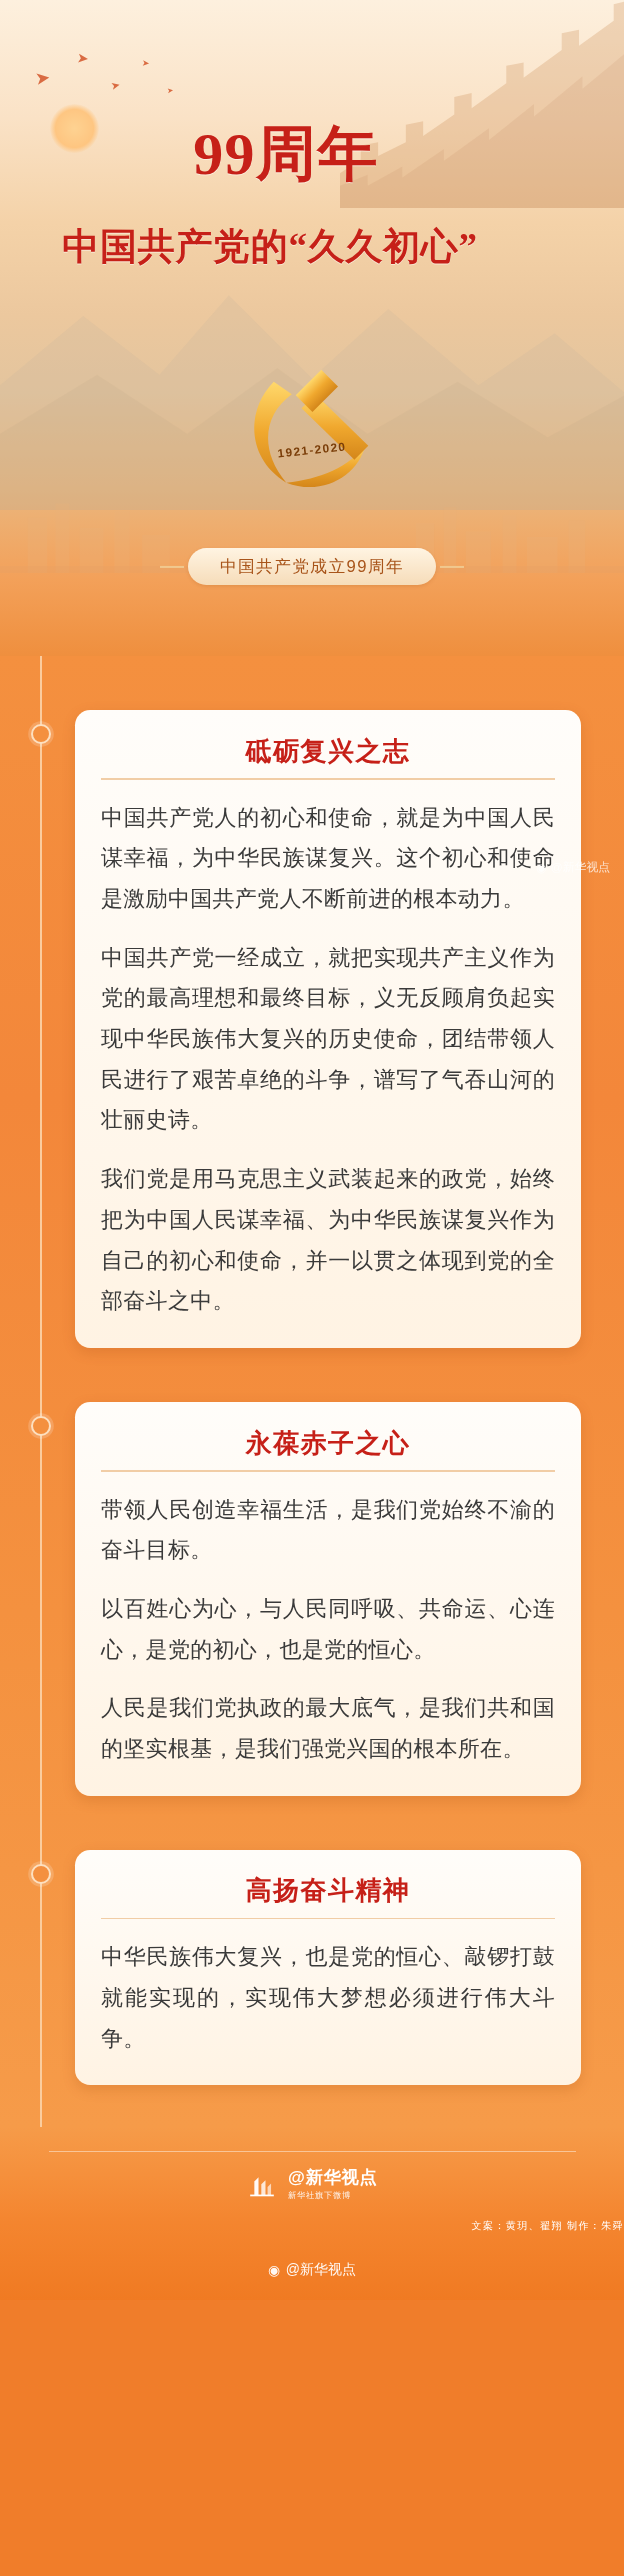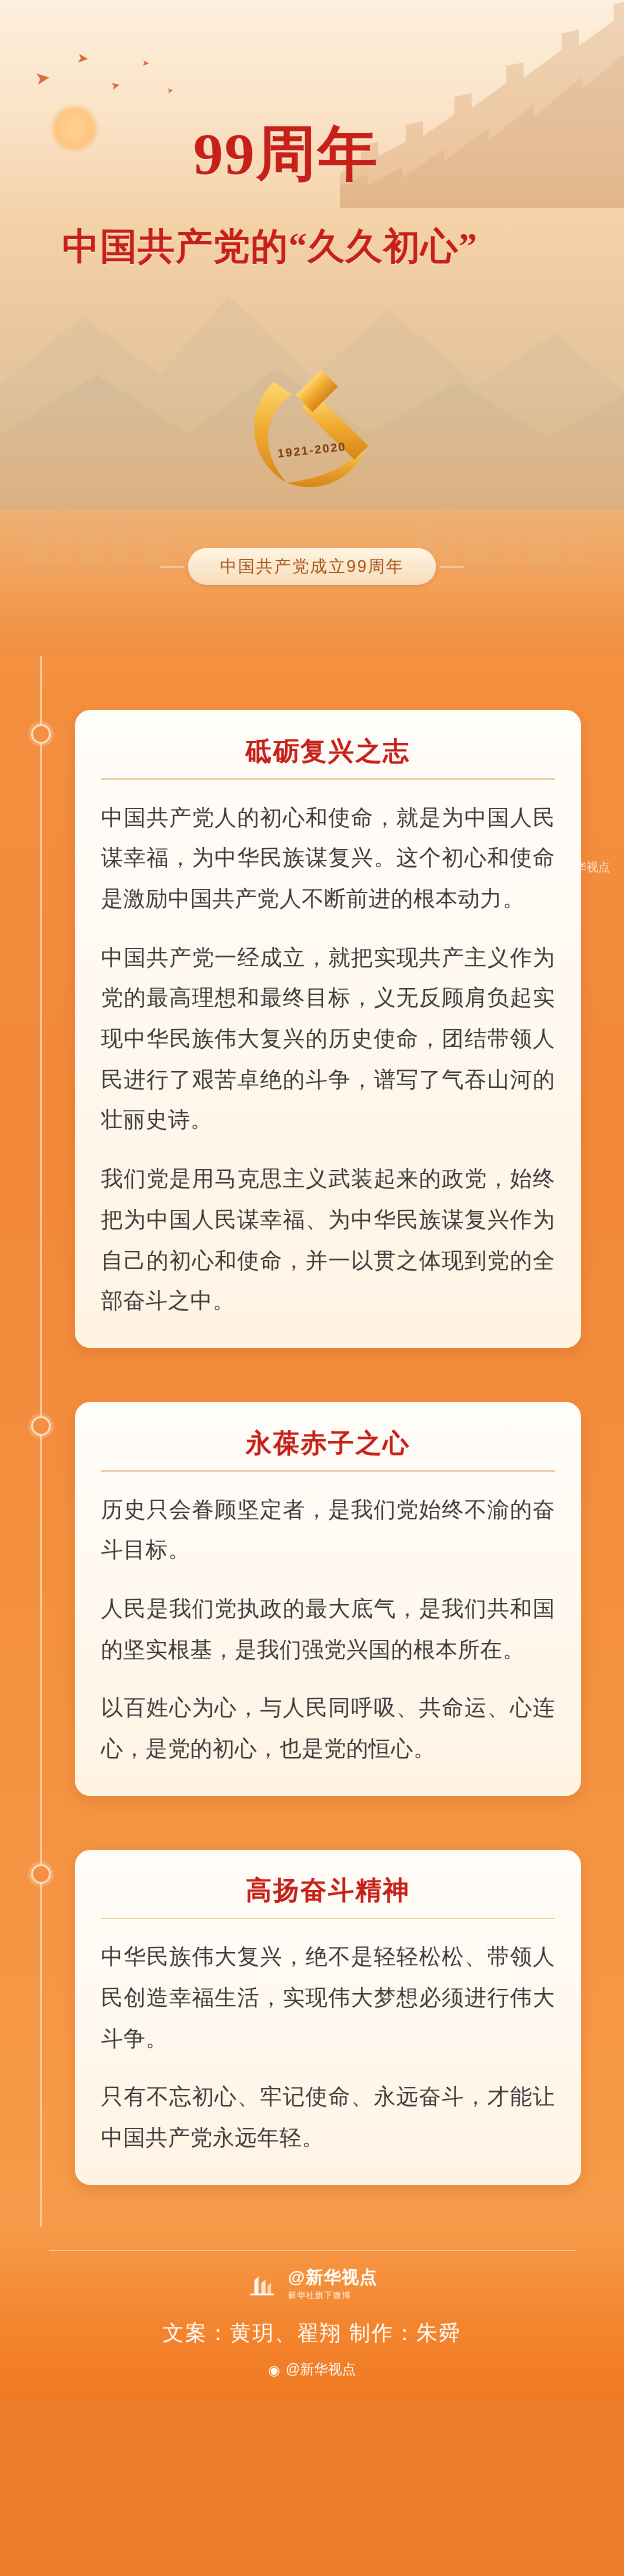--- a/index.html
+++ b/index.html
@@ -147,21 +147,21 @@
     padding:23.6px 0 21px 0;
     text-align:center;
   }
   .footer-sep { width:527px; height:0.7px; background:rgba(255,255,255,.45); margin:0 auto 16.7px auto; }
   .logo-row { display:flex; align-items:center; justify-content:center; gap:9.7px; margin-bottom:18px; }
   .logo-mark { width:32px; height:32px; }
   .logo-mark svg { width:32px; height:32px; display:block; }
   .logo-text { text-align:left; color:#fff; }
   .logo-text .lt1 { font-size:17.3px; font-weight:bold; letter-spacing:0.7px; line-height:1.15; }
   .logo-text .lt2 { font-size:8.3px; opacity:.9; letter-spacing:0.7px; }
-  .credits { color:#fff; font-size:21px; letter-spacing:1.4px; margin-bottom:14px; }
+  .credits { color:#fff; font-size:10px; letter-spacing:1.4px; margin-bottom:28px;text-align:right; }
   .weibo { color:#fff; font-size:14px; opacity:.95; display:inline-flex; align-items:center; gap:5.6px; }
   .weibo-icon { font-size:14px; }
 
   
   .watermark {
     position:absolute; right:12.5px; top:9.7px;
     color:rgba(255,255,255,.75); font-size:11.8px;
     display:flex; align-items:center; gap:4.2px;
   }
 </style>
@@ -257,33 +257,32 @@
         <p>中国共产党一经成立，就把实现共产主义作为党的最高理想和最终目标，义无反顾肩负起实现中华民族伟大复兴的历史使命，团结带领人民进行了艰苦卓绝的斗争，谱写了气吞山河的壮丽史诗。</p>
         <p>我们党是用马克思主义武装起来的政党，始终把为中国人民谋幸福、为中华民族谋复兴作为自己的初心和使命，并一以贯之体现到党的全部奋斗之中。</p>
       </div>
     </div>
 
     <div class="card-row">
       <div class="node"></div>
       <div class="card">
         <h2>永葆赤子之心</h2>
         <div class="rule"></div>
-        <p>历史只会眷顾坚定者，是我们党始终不渝的奋斗目标。</p>
+        <p>带领人民创造幸福生活，是我们党始终不渝的奋斗目标。</p>
+        <p>以百姓心为心，与人民同呼吸、共命运、心连心，是党的初心，也是党的恒心。</p>
         <p>人民是我们党执政的最大底气，是我们共和国的坚实根基，是我们强党兴国的根本所在。</p>
-        <p>以百姓心为心，与人民同呼吸、共命运、心连心，是党的初心，也是党的恒心。</p>
       </div>
     </div>
 
     <div class="card-row">
       <div class="node"></div>
       <div class="card">
         <h2>高扬奋斗精神</h2>
         <div class="rule"></div>
-        <p>中华民族伟大复兴，绝不是轻轻松松、带领人民创造幸福生活，实现伟大梦想必须进行伟大斗争。</p>
-        <p>只有不忘初心、牢记使命、永远奋斗，才能让中国共产党永远年轻。</p>
+        <p>中华民族伟大复兴，也是党的恒心、敲锣打鼓就能实现的，实现伟大梦想必须进行伟大斗争。</p>
       </div>
     </div>
   </div>
 
   <div class="footer">
     <div class="footer-sep"></div>
     <div class="logo-row">
       <span class="logo-mark">
         <svg viewBox="0 0 46 46">
           <path d="M6,38 L40,38" stroke="#ffffff" stroke-width="2.5" fill="none"></path>

